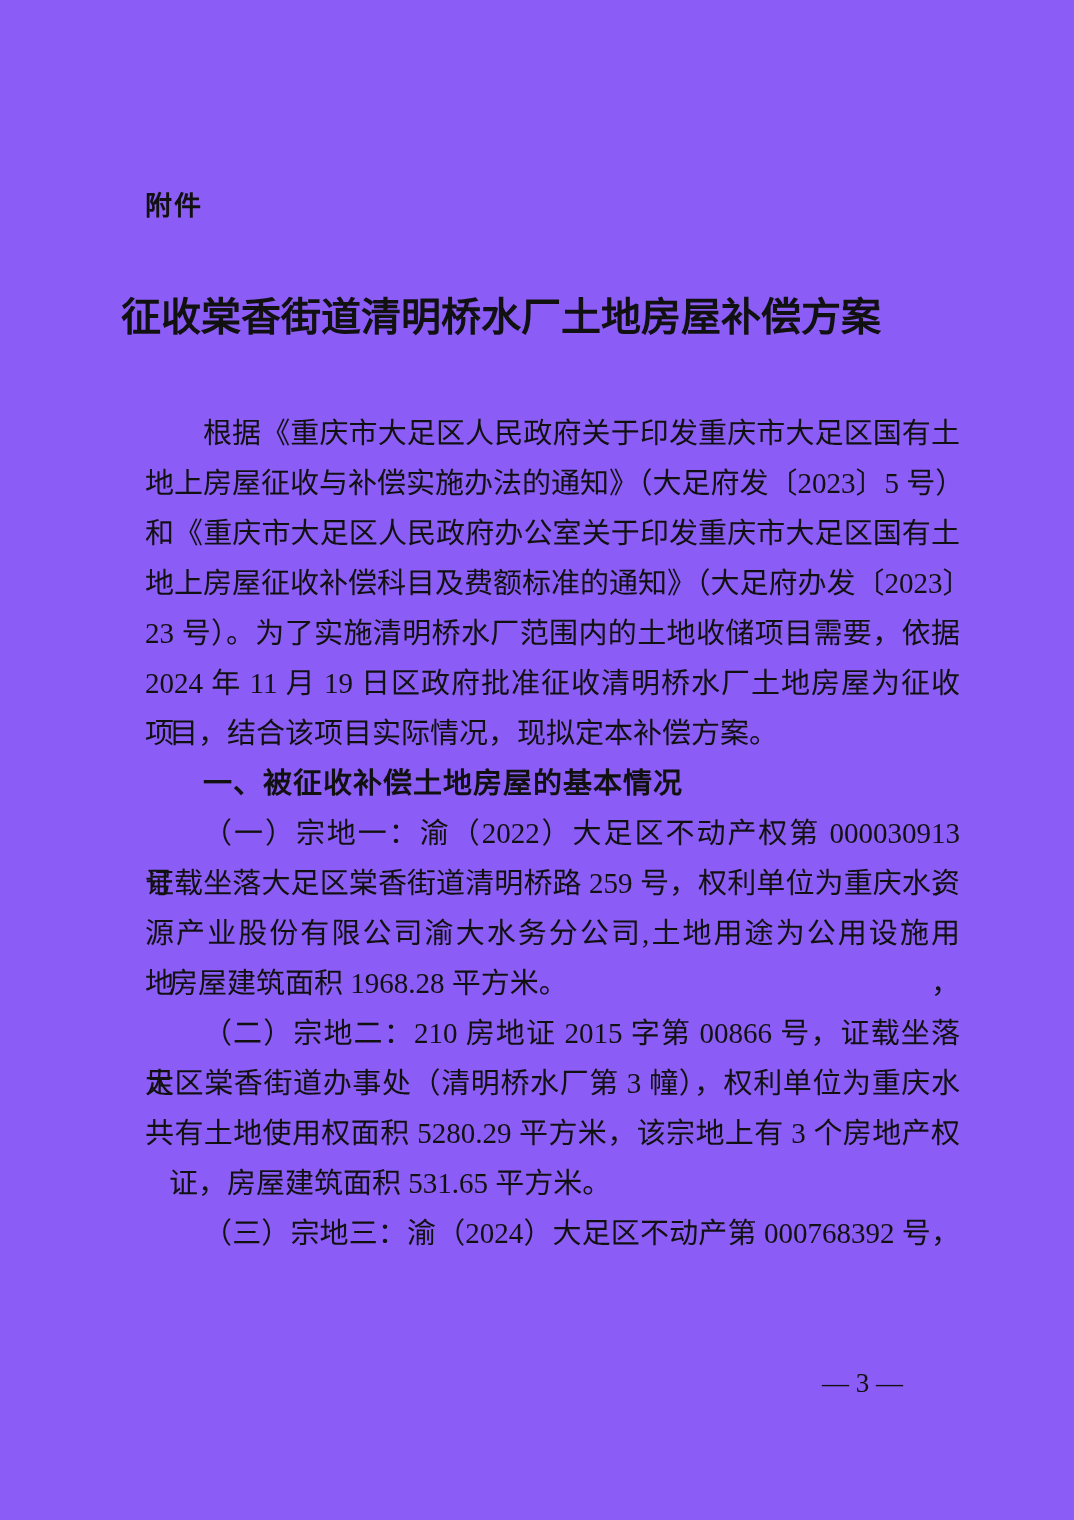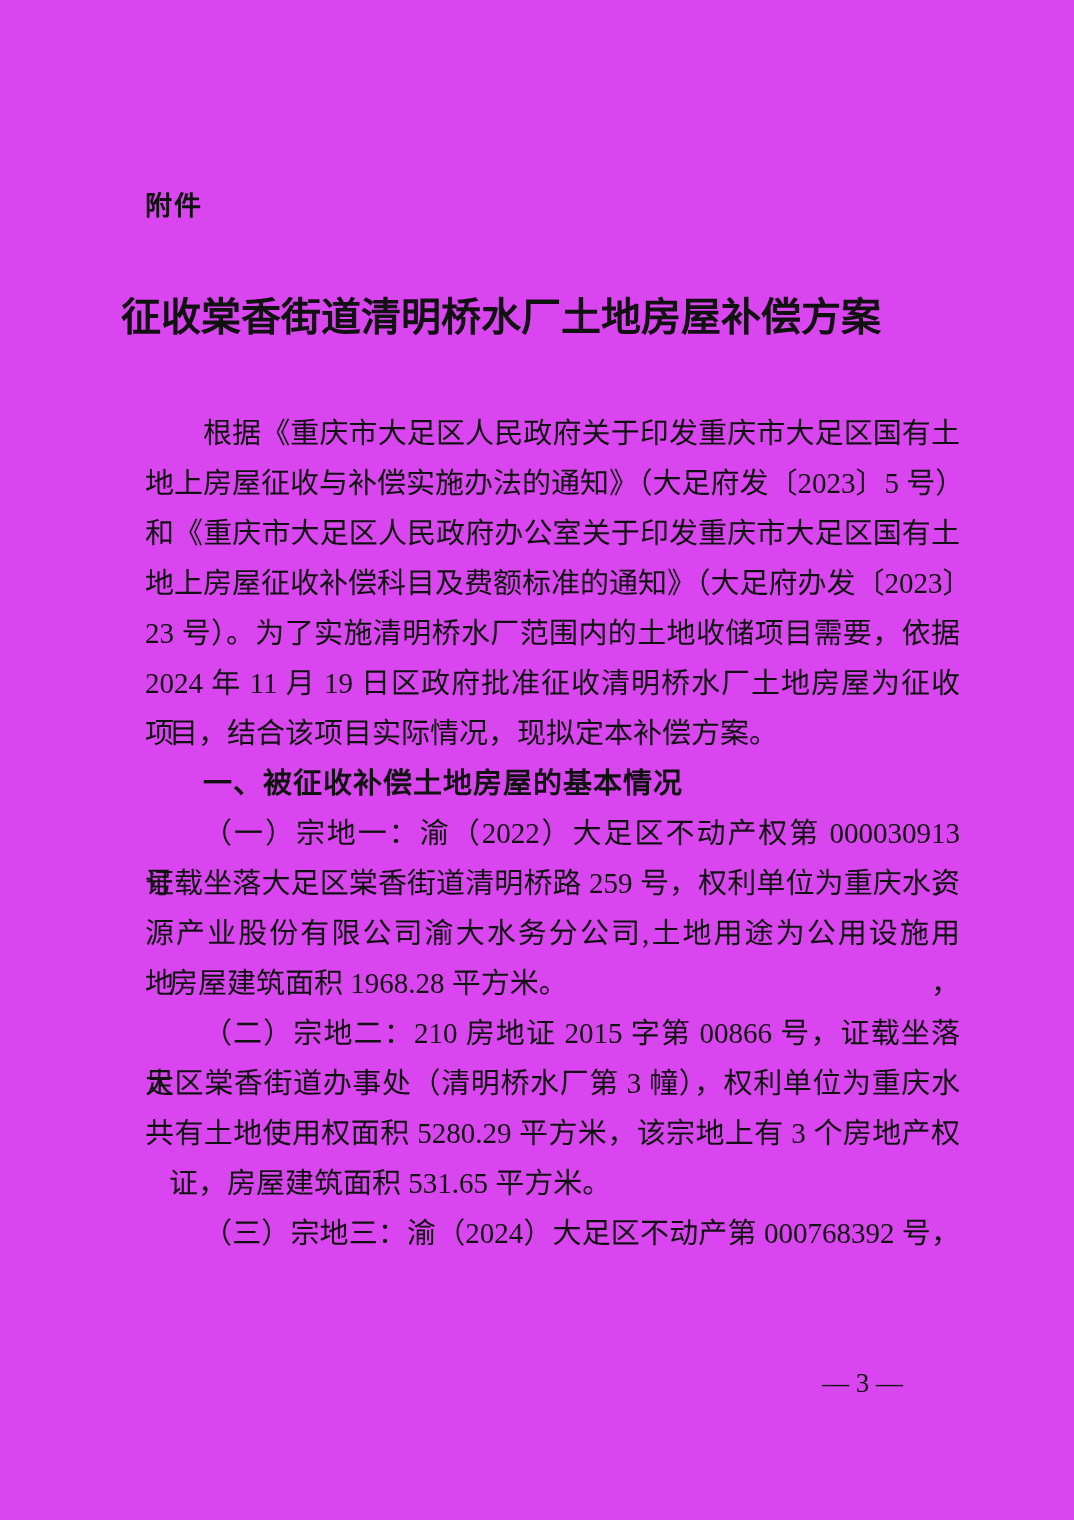--- a/index.html
+++ b/index.html
@@ -1,20 +1,20 @@
 <!DOCTYPE html>
 <html lang="zh-CN"><head>
 <meta charset="utf-8">
 <style>
   html, body { margin: 0; padding: 0; background: #ffffff; }
   .page {
     position: relative;
     width: 1074px;
     height: 1520px;
-    background: #d946ef;
+    background: #8b5cf6;
     color: #111111;
     font-family: "Liberation Serif", serif;
     overflow: hidden;
   }
   .attachment {
     position: absolute;
     left: 145px;
     top: 190px;
     font-family: "Liberation Sans", sans-serif;
     font-weight: 700;

